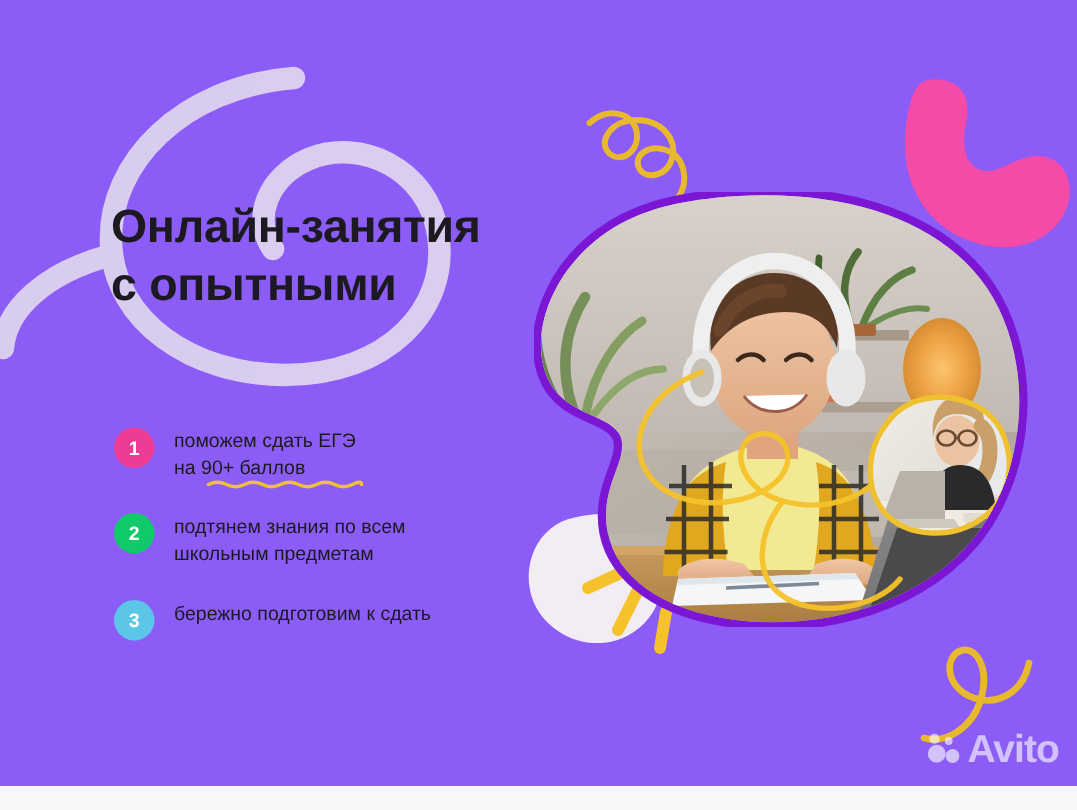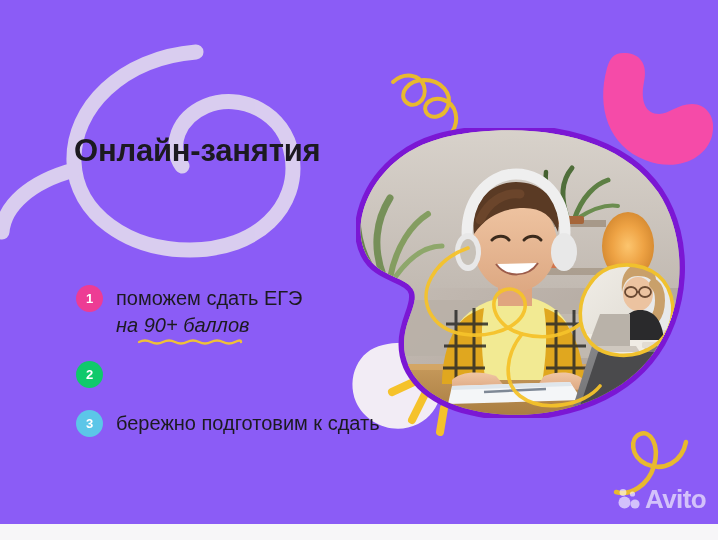--- a/index.html
+++ b/index.html
@@ -73,34 +73,33 @@
     font-size: 13px;
     font-weight: 700;
     display: flex;
     align-items: center;
     justify-content: center;
     margin-top: 1px;
   }
 
   .feature-text {
     margin-left: 13px;
-    font-size: 20px;
+    font-size: 13px;
     line-height: 1.36;
     font-weight: 500;
     color: #1c1a20;
     padding-top: 1px;
     position: relative;
   }
   .feature-text .ftl { display: block; white-space: nowrap; }
 
   
   .underline-wrap {
     position: relative;
     display: inline-block;
-    font-style: italic;
   }
   .underline-wave {
     position: absolute;
     left: 22px;
     bottom: -6px;
     width: 104px;
     height: 7px;
     overflow: visible;
   }
 
@@ -421,38 +420,43 @@
                  C 322 182, 316 206, 298 218
                  C 278 232, 248 230, 234 214
                  C 220 198, 222 172, 234 156
                  C 239 148, 246 143, 253 140 Z" fill="none" stroke="#f0c12e" stroke-width="3.6"></path>
       </g>
     </g>
   </svg>
 
   <h1 class="headline">
     <span class="headline-line">Онлайн-занятия</span>
+    <span class="headline-line">с опытными</span>
   </h1>
 
   <ul class="features">
 
     <li class="feature">
       <span class="feature-badge" style="background:#ED3C94;">1</span>
       <span class="feature-text">
         <span class="ftl">поможем сдать ЕГЭ</span>
         <span class="ftl underline-wrap"><span>на </span><span>90+ баллов</span>
           <svg class="underline-wave" viewBox="0 0 104 7" xmlns="http://www.w3.org/2000/svg">
             <path d="M 1 4 Q 7 1, 13 4 T 25 4 T 37 4 T 49 4 T 61 4 T 73 4 T 85 4 T 97 4 T 103 4" fill="none" stroke="#efc038" stroke-width="2.4" stroke-linecap="round"></path>
           </svg>
         </span>
       </span>
     </li>
 
     <li class="feature">
       <span class="feature-badge" style="background:#10C96B;">2</span>
+      <span class="feature-text">
+        <span class="ftl">подтянем знания по всем</span>
+        <span class="ftl">школьным предметам</span>
+      </span>
     </li>
 
     <li class="feature">
       <span class="feature-badge" style="background:#5CC6E8;">3</span>
       <span class="feature-text">
         <span class="ftl">бережно подготовим к сдать</span>
       </span>
     </li>
 
   </ul>

